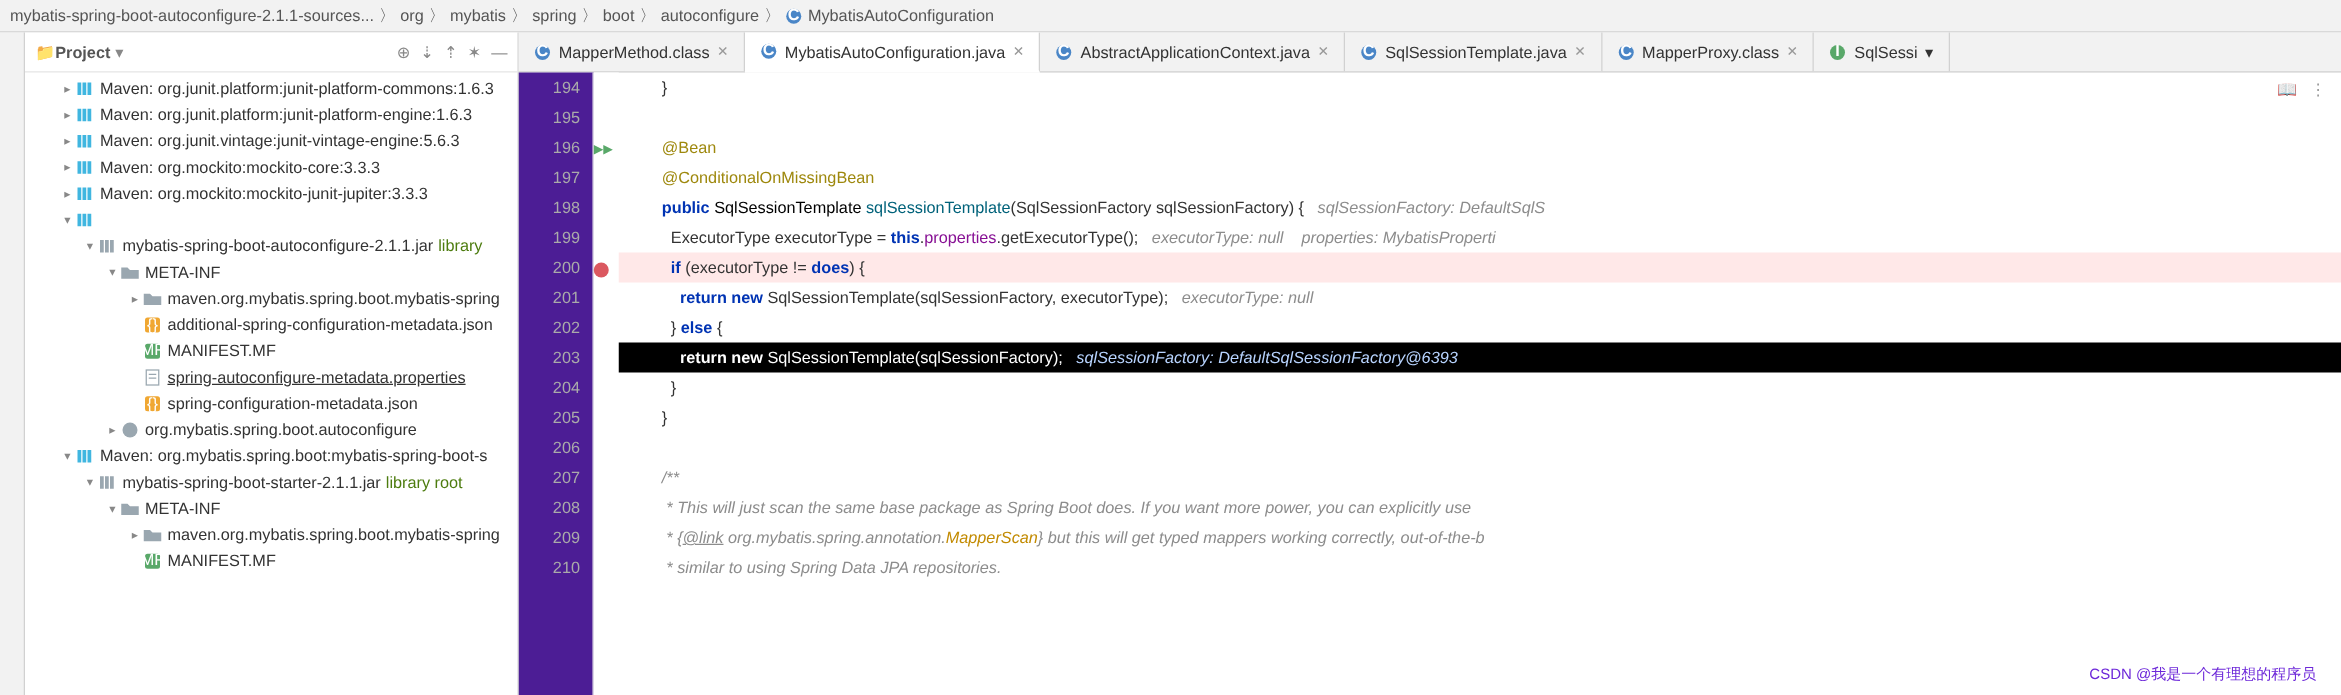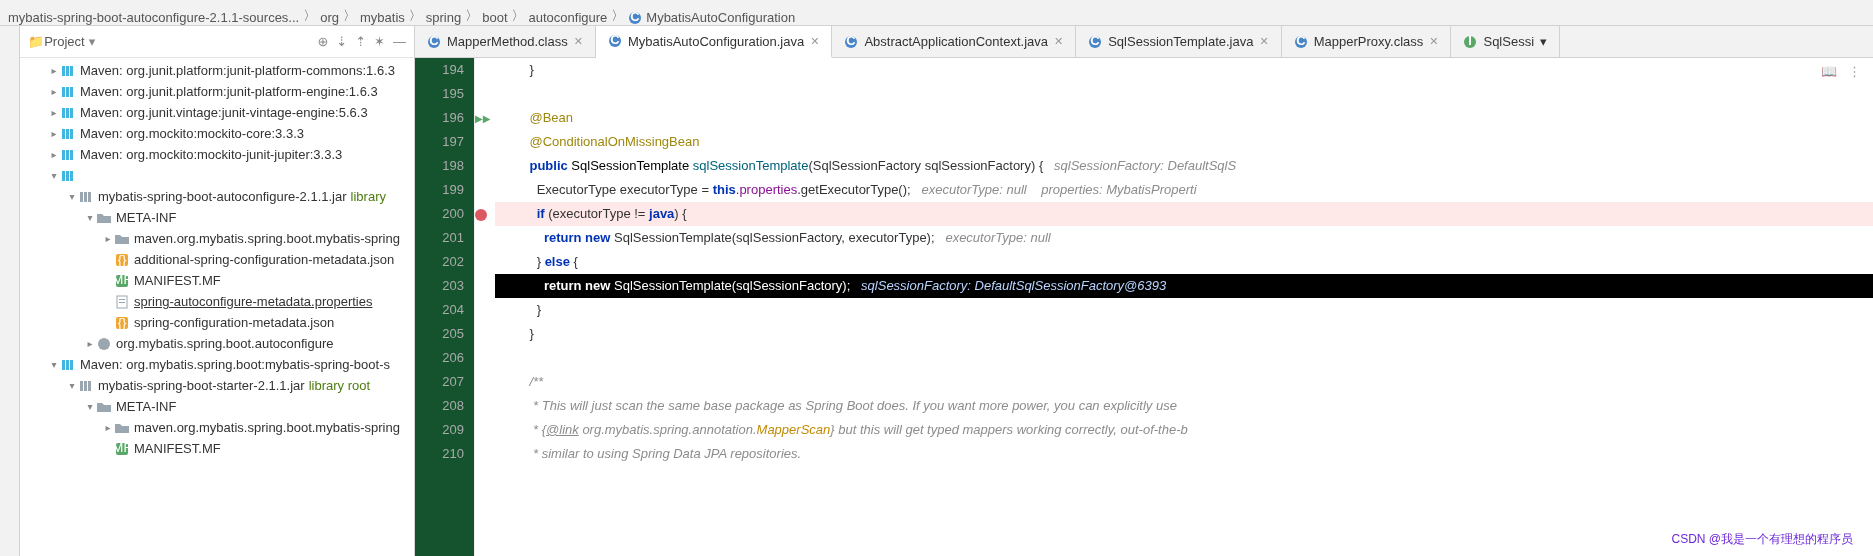--- a/index.html
+++ b/index.html
@@ -1,43 +1,43 @@
 <!DOCTYPE html>
 <html><head>
 <meta charset="utf-8">
 <style>
 * { margin: 0; padding: 0; box-sizing: border-box; font-family: "Segoe UI", Arial, sans-serif; font-size: 13px; }
 body { background: #fff; color: #333; overflow: hidden; width: 1873px; height: 556px; }
-.breadcrumb { height: 26px; display: flex; align-items: flex-end; padding: 0 8px; border-bottom: 1px solid #d1d1d1; background: #f2f2f2; }
+.breadcrumb { height: 26px; display: flex; align-items: center; padding: 0 8px; border-bottom: 1px solid #d1d1d1; background: #f2f2f2; }
 .breadcrumb span { color: #555; }
 .bc-sep { color: #999; margin: 0 4px; }
 .bc-icon { width: 14px; height: 14px; margin-right: 4px; display: inline-flex; align-items: center; justify-content: center; }
 .main { display: flex; height: 530px; }
 .side-tab { width: 20px; background: #f2f2f2; border-right: 1px solid #d1d1d1; }
 .project-panel { width: 395px; background: #fff; border-right: 1px solid #d1d1d1; display: flex; flex-direction: column; }
 .project-header { height: 32px; display: flex; align-items: center; padding: 0 8px; border-bottom: 1px solid #e5e5e5; }
-.project-header .title { font-weight: normal; color: #555; }
+.project-header .title { font-weight: bold; color: #555; }
 .project-header .dd { margin-left: 4px; color: #888; }
 .spacer { flex: 1; }
 .header-icons { display: flex; gap: 8px; color: #888; }
 .header-icons span { cursor: pointer; }
 .tree { overflow: hidden; padding-top: 2px; }
 .tree-node { display: flex; align-items: center; height: 21px; white-space: nowrap; padding-right: 4px; }
 .tree-node.selected { background: #d5d5d5; }
 .chev { width: 12px; display: inline-flex; justify-content: center; color: #888; font-size: 10px; }
 .node-icon { width: 16px; height: 16px; margin-right: 4px; display: inline-flex; align-items: center; justify-content: center; }
 .lib-tag { color: #4d7c0f; margin-left: 4px; }
 .editor { flex: 1; display: flex; flex-direction: column; }
 .tabs { height: 32px; display: flex; align-items: stretch; border-bottom: 1px solid #d1d1d1; background: #f2f2f2; }
 .tab { display: flex; align-items: center; padding: 0 12px; border-right: 1px solid #d1d1d1; cursor: pointer; gap: 6px; }
 .tab.active { background: #fff; border-bottom: 2px solid #fff; margin-bottom: -1px; }
 .tab-icon { width: 14px; height: 14px; }
 .tab-close { color: #999; font-size: 11px; }
 .code-area { display: flex; flex: 1; font-family: Consolas, monospace; font-size: 14px; position: relative; }
-.gutter { width: 60px; text-align: right; color: #aaa; background: #14532d; padding-right: 10px; line-height: 24px; border-right: 1px solid #eee; }
+.gutter { width: 60px; text-align: right; color: #aaa; background: #4c1d95; padding-right: 10px; line-height: 24px; border-right: 1px solid #eee; }
 .gutter-icons { width: 20px; background: #fff; line-height: 24px; }
 .code-lines { flex: 1; line-height: 24px; }
 .code-line { padding-left: 20px; white-space: pre; }
 .hl-line { background: #ffe8e8; }
 .sel-line { background: #000000; color: #fff; }
 .sel-line .kw, .sel-line .fn, .sel-line .hint { color: inherit; }
 .sel-line .hint { color: #b8d4ff; font-style: italic; }
 .kw { color: #0033b3; font-weight: bold; }
 .ann { color: #9e880d; }
 .fn { color: #00627a; }
@@ -395,21 +395,21 @@
           <div>&nbsp;</div>
           <div>&nbsp;</div>
         </div>
       <div class="code-lines" id="codelines">
           <div class="code-line ">    }</div>
           <div class="code-line ">&nbsp;</div>
           <div class="code-line ">    <span class="ann">@Bean</span></div>
           <div class="code-line ">    <span class="ann">@ConditionalOnMissingBean</span></div>
           <div class="code-line ">    <span class="kw">public</span> <span class="type">SqlSessionTemplate</span> <span class="fn">sqlSessionTemplate</span>(SqlSessionFactory sqlSessionFactory) {   <span class="hint">sqlSessionFactory: DefaultSqlS</span></div>
           <div class="code-line ">      ExecutorType executorType = <span class="kw">this</span>.<span class="purple">properties</span>.getExecutorType();   <span class="hint">executorType: null    properties: MybatisProperti</span></div>
-          <div class="code-line hl-line">      <span class="kw">if</span> (executorType != <span class="kw">java</span>) {</div>
+          <div class="code-line hl-line">      <span class="kw">if</span> (executorType != <span class="kw">does</span>) {</div>
           <div class="code-line ">        <span class="kw">return new</span> SqlSessionTemplate(sqlSessionFactory, executorType);   <span class="hint">executorType: null</span></div>
           <div class="code-line ">      } <span class="kw">else</span> {</div>
           <div class="code-line sel-line">        <span class="kw">return new</span> SqlSessionTemplate(sqlSessionFactory);   <span class="hint">sqlSessionFactory: DefaultSqlSessionFactory@6393</span></div>
           <div class="code-line ">      }</div>
           <div class="code-line ">    }</div>
           <div class="code-line ">&nbsp;</div>
           <div class="code-line ">    <span class="comment">/**</span></div>
           <div class="code-line ">    <span class="comment"> * This will just scan the same base package as Spring Boot does. If you want more power, you can explicitly use</span></div>
           <div class="code-line ">    <span class="comment"> * {<u>@link</u> org.mybatis.spring.annotation.<span style="color:#c28a00">MapperScan</span>} but this will get typed mappers working correctly, out-of-the-b</span></div>
           <div class="code-line ">    <span class="comment"> * similar to using Spring Data JPA repositories.</span></div>

